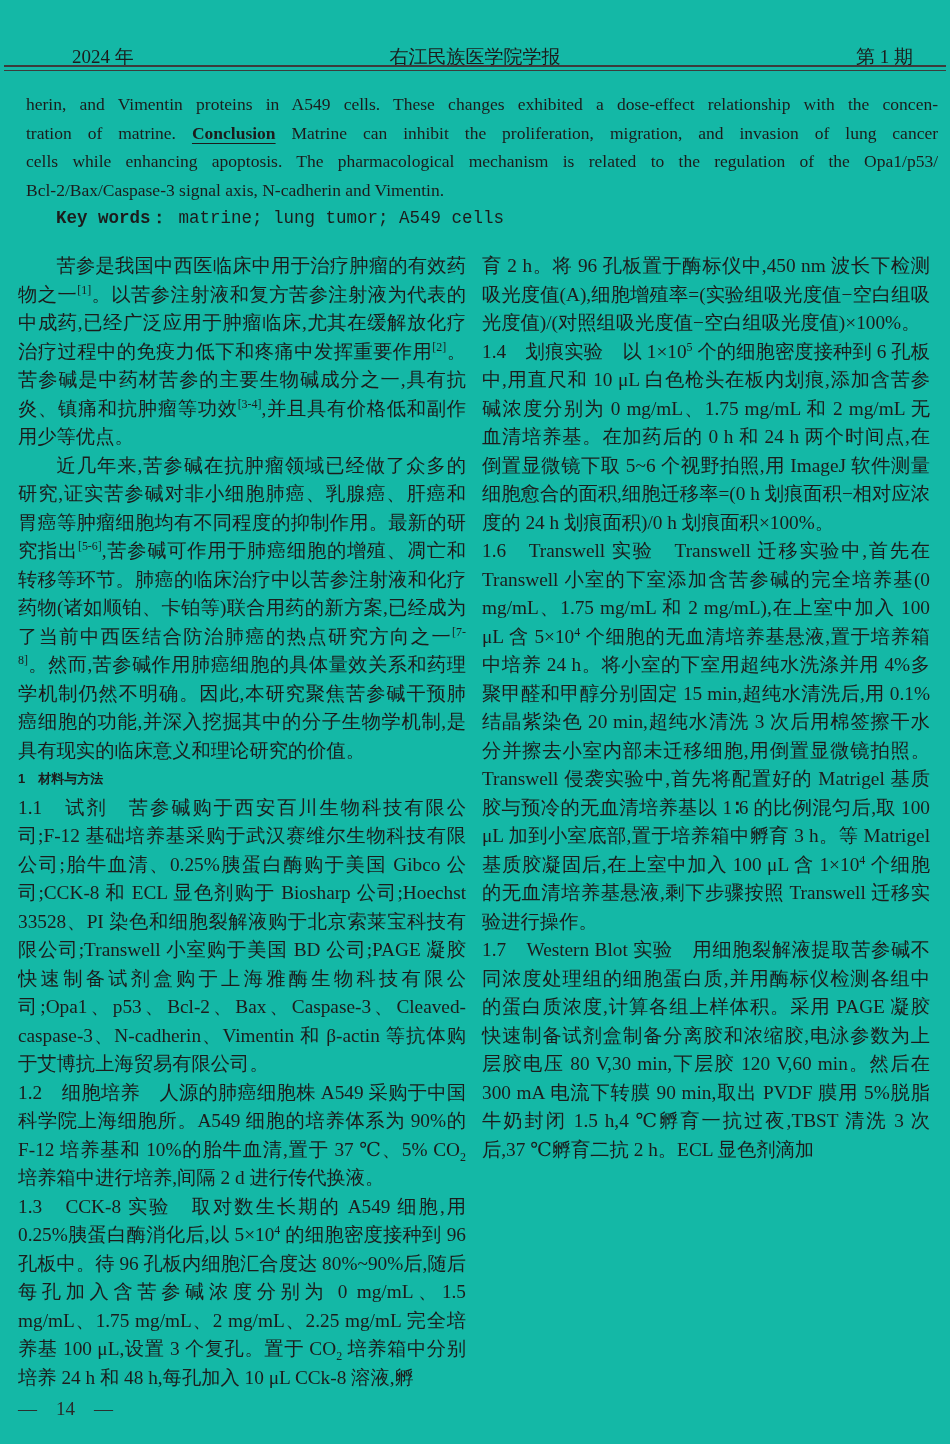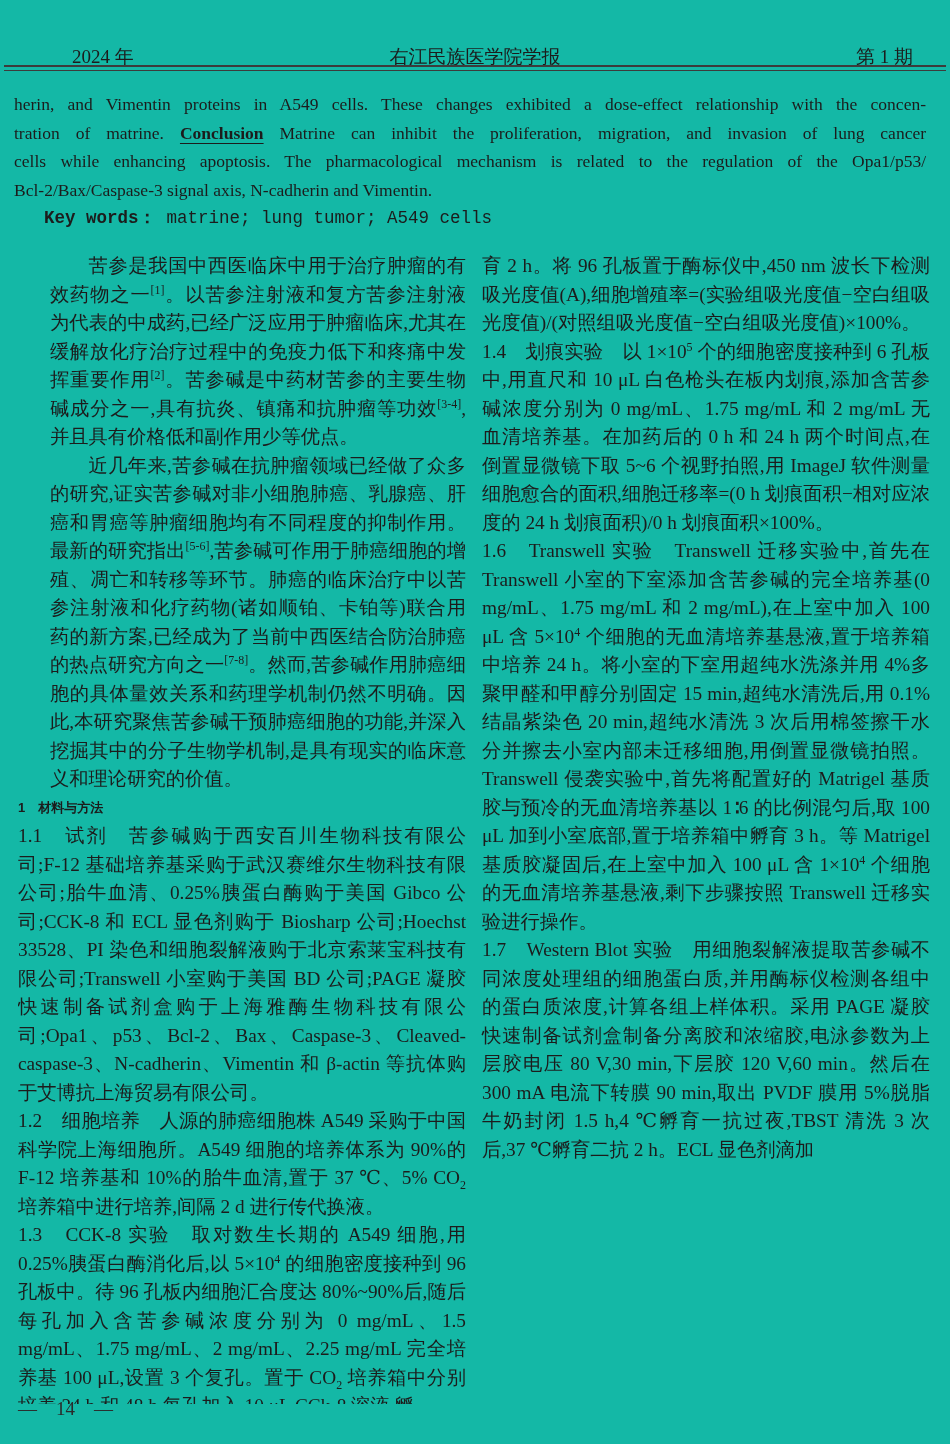--- a/index.html
+++ b/index.html
@@ -9,31 +9,31 @@
     font-family:"Liberation Serif","DejaVu Serif",serif;
   }
   
   .header-row { position:absolute; top:44px; left:0; right:0; height:24px; font-size:19px; }
   .hdr-year   { position:absolute; left:72px; top:0; }
   .hdr-title  { position:absolute; left:0; right:0; top:0; text-align:center; }
   .hdr-issue  { position:absolute; right:37px; top:0; }
   .head-rule  { position:absolute; top:65px; left:4px; right:4px; height:3px;
                 border-top:2px solid #3c3c3c; border-bottom:1px solid #3c3c3c; }
   
-  .abstract { position:absolute; top:90px; left:14px; width:912px; font-size:17.5px; }
+  .abstract { position:absolute; top:90px; left:26px; width:912px; font-size:17.5px; }
   .abs-line { line-height:28.5px; text-align:justify; text-align-last:justify; white-space:nowrap; overflow:hidden; }
   .abs-line-last { line-height:28.5px; text-align:left; }
   .kw-line  { line-height:28.5px; text-indent:30px;font-family:Liberation Mono, monospace; }
   b.u { text-decoration:underline; text-underline-offset:4px; }
   
   .columns { position:absolute; top:252px; left:18px; width:912px; height:1152px;
              display:flex; gap:16px; overflow:hidden; }
   .col { width:448px; font-size:19.3px; line-height:28.5px; }
   .para { margin:0; text-align:justify; }
-  .indent { text-indent:2em;margin-left:32px; }
+  .indent { text-indent:2em; }
   .sec-heading { margin:0; font-size:13px; line-height:28.5px; font-weight:700;
                  font-family:Liberation Sans, sans-serif; }
   sup { font-size:0.62em; line-height:0; vertical-align:super; }
   sub { font-size:0.62em; line-height:0; vertical-align:sub; }
   
   .footer { position:absolute; left:18px; top:1396px; font-size:19px; line-height:26px; color:#2a2a2a; }
 </style>
 </head>
 <body>
 

